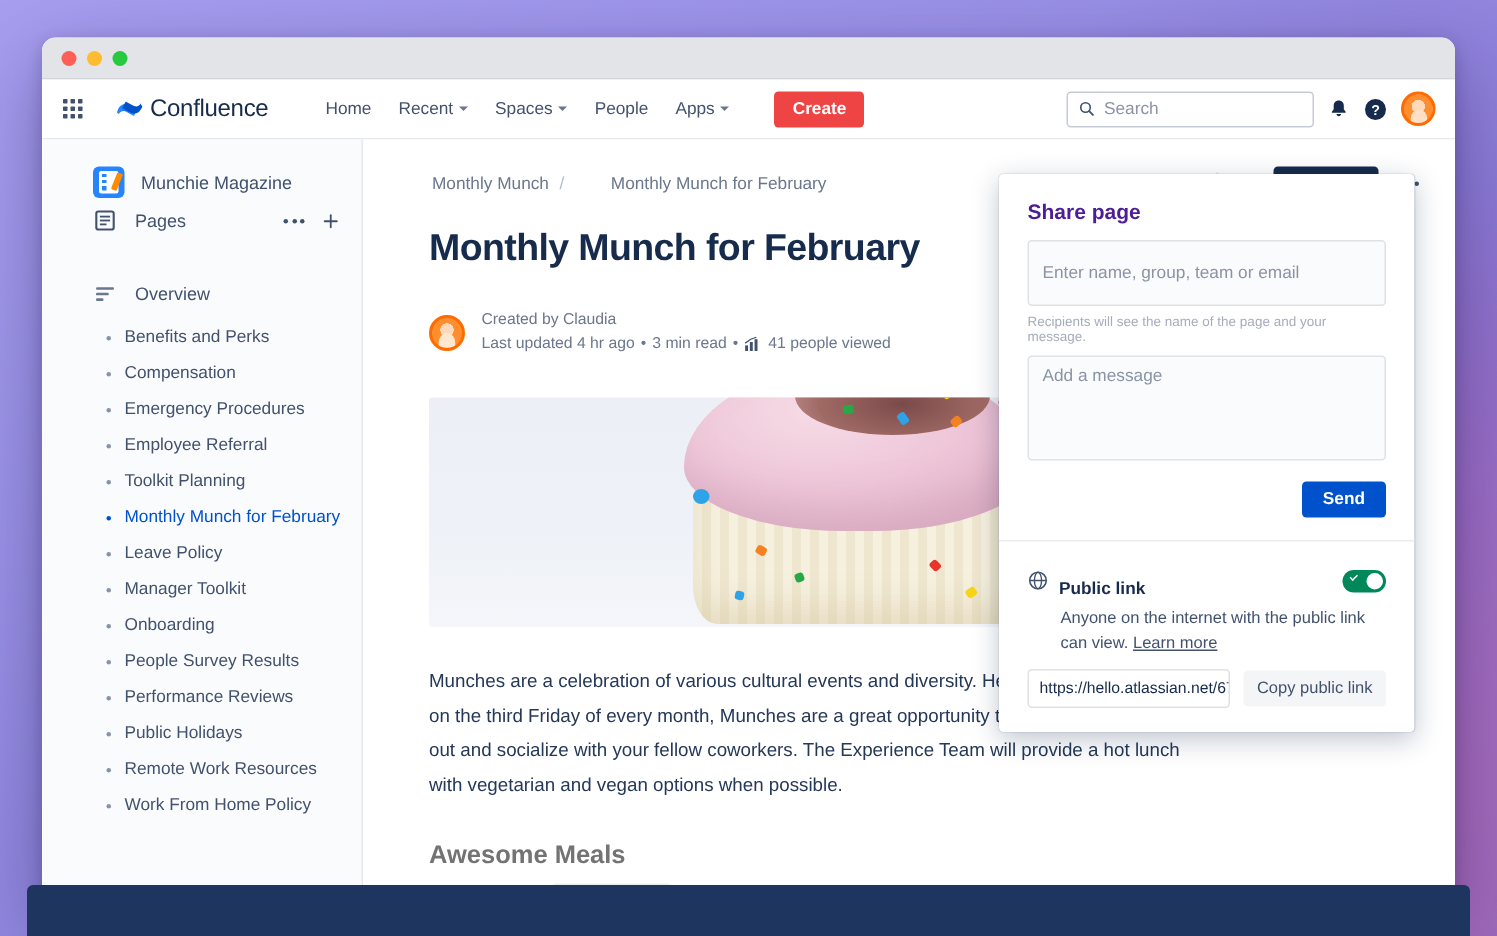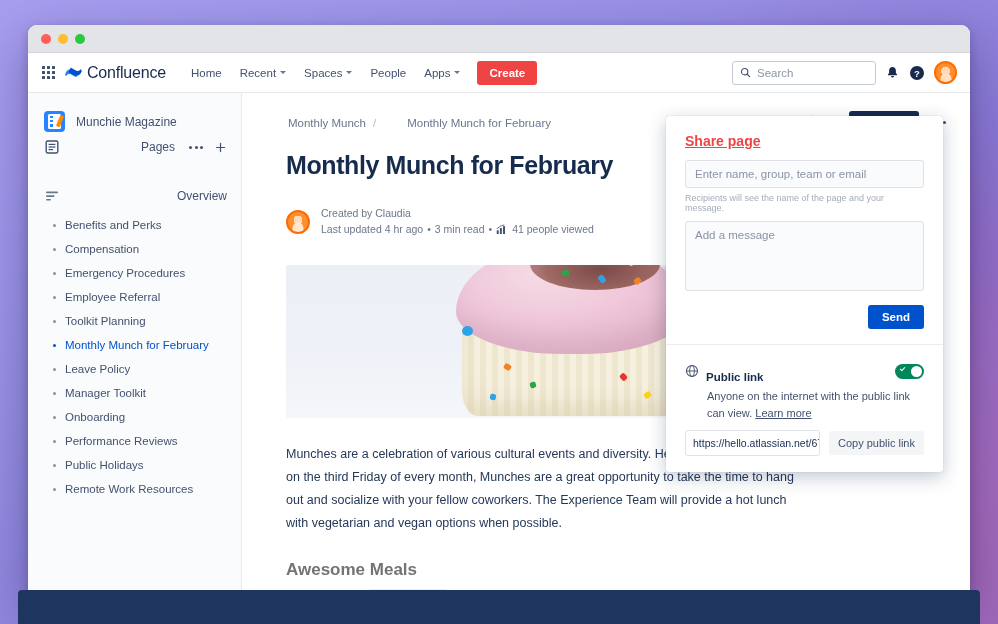--- a/index.html
+++ b/index.html
@@ -32,21 +32,21 @@
   }
   .dot { width: 10px; height: 10px; border-radius: 50%; }
   .dot.red { background: #ff5f57; }
   .dot.yellow { background: #febc2e; }
   .dot.green { background: #28c840; }
 
   
   .topnav {
     height: 40px; flex: 0 0 40px; background: #fff;
     border-bottom: 1px solid #e6e8ec;
-    display: flex; align-items: center; padding: 0 13px 0 9px; gap: 0;
+    display: flex; align-items: center; padding: 0 13px 0 9px; gap: 13px;
   }
   .appswitch {
     width: 22px; height: 22px; display: grid;
     grid-template-columns: repeat(3, 3px); grid-template-rows: repeat(3, 3px);
     gap: 2px; justify-content: center; align-content: center;
     cursor: pointer; border-radius: 3px;
   }
   .appswitch i { background: #42526e; border-radius: .5px; display: block; width:3px; height:3px; }
   .brand { display: flex; align-items: center; gap: 5px; margin-left: 6px; cursor: pointer; }
   .brand-logo { width: 17px; height: 17px; }
@@ -57,42 +57,42 @@
     cursor: pointer; display: flex; align-items: center; gap: 4px; white-space: nowrap;
   }
   .caret { width: 0; height: 0; border-left: 3.2px solid transparent; border-right: 3.2px solid transparent; border-top: 3.8px solid #6b778c; }
   .create-btn {
     background: #ef4444; color: #fff; font-size: 11.5px; font-weight: bold;
     padding: 6px 12px; border-radius: 3px; border: none; cursor: pointer;
     margin-left: 8px; font-family: inherit;
   }
   .topnav-right { margin-left: auto; display: flex; align-items: center; gap: 9px; }
   .searchbox {
-    width: 144px; height: 24px; border: 1px solid #c5cbd6; border-radius: 3px;
+    width: 165px; height: 24px; border: 1px solid #c5cbd6; border-radius: 3px;
     display: flex; align-items: center; padding: 0 7px; gap: 6px; background: #fff; cursor: text;
   }
   .searchbox span { font-size: 11.5px; color: #8a94a6; }
   .icon-btn { cursor: pointer; display: flex; align-items: center; justify-content: center; }
   .avatar {
     width: 23px; height: 23px; border-radius: 50%; cursor: pointer;
     background: radial-gradient(circle at 50% 42%, #ffd9b8 0 30%, #ff8f2e 31% 100%);
     border: 2px solid #ff6b00; position: relative; overflow: hidden;
   }
   .avatar::after {
     content: ""; position: absolute; left: 50%; top: 52%; transform: translateX(-50%);
     width: 11px; height: 12px; border-radius: 50% 50% 40% 40%; background: #ffe0c4;
   }
 
   
   .shell { flex: 1; display: flex; min-height: 0; position: relative; }
 
   
   .sidebar {
     width: 214px; flex: 0 0 214px; background: #fafbfc;
-    border-right: 1px solid #e6e8ec; padding: 14px 0 0 0; overflow: hidden; text-align: right;
+    border-right: 1px solid #e6e8ec; padding: 14px 0 0 18px; overflow: hidden;
   }
   .space-head { display: flex; align-items: center; gap: 11px; padding: 4px 14px 0 16px; cursor: pointer; }
   .space-icon {
     width: 21px; height: 21px; border-radius: 4px; flex: 0 0 21px;
     background: #2684ff; display: flex; align-items: center; justify-content: center;
     position: relative;
   }
   .space-icon .pad { width: 13px; height: 15px; background: #fff; border-radius: 1.5px; position: relative; }
   .space-icon .pad::before {
     content: ""; position: absolute; left: 1.5px; top: 2px; width: 3px; height: 11px;
@@ -188,23 +188,23 @@
   .date-chip { background: #ebecf0; color: #172b4d; border-radius: 3px; padding: 2px 6px; font-size: 11.5px; }
 
   
   .share-pop {
     position: absolute; right: 27px; top: 23px; width: 277px;
     background: #fff; border-radius: 3px;
     box-shadow: 0 5px 18px rgba(9,30,66,.25), 0 0 1px rgba(9,30,66,.3);
     z-index: 40;
   }
   .share-top { padding: 17px 19px 15px 19px; }
-  .share-title { font-size: 14px; color: #ef4444; font-weight: bold; text-decoration: underline; }
+  .share-title { font-size: 14px; color: #4c1d95; font-weight: bold; }
   .field {
-    margin-top: 11px; height: 28px; border: 1px solid #dfe1e6; background: #fafbfc;
+    margin-top: 11px; height: 44px; border: 1px solid #dfe1e6; background: #fafbfc;
     border-radius: 3px; display: flex; align-items: center; padding: 0 9px;
     font-size: 11.5px; color: #8a94a6; cursor: text;
   }
   .hint { font-size: 9px; color: #a5adba; margin-top: 5px; }
   .textarea {
     margin-top: 8px; height: 70px; border: 1px solid #dfe1e6; background: #fafbfc;
     border-radius: 3px; padding: 7px 9px; font-size: 11.5px; color: #8a94a6; cursor: text;
   }
   .send-row { display: flex; justify-content: flex-end; margin-top: 14px; }
   .send-btn {
@@ -389,29 +389,37 @@
           <div class="page-item">
             <span class="bullet"></span>
             <span>Manager Toolkit</span>
           </div>
           <div class="page-item">
             <span class="bullet"></span>
             <span>Onboarding</span>
           </div>
           <div class="page-item">
             <span class="bullet"></span>
+            <span>People Survey Results</span>
+          </div>
+          <div class="page-item">
+            <span class="bullet"></span>
             <span>Performance Reviews</span>
           </div>
           <div class="page-item">
             <span class="bullet"></span>
             <span>Public Holidays</span>
           </div>
           <div class="page-item">
             <span class="bullet"></span>
             <span>Remote Work Resources</span>
+          </div>
+          <div class="page-item">
+            <span class="bullet"></span>
+            <span>Work From Home Policy</span>
           </div>
         </div>
     </div>
 
     <div class="content">
 
       <div class="crumbbar">
         <div class="crumbs">
           <a>Monthly Munch</a>
           <span class="crumb-sep">/</span>

